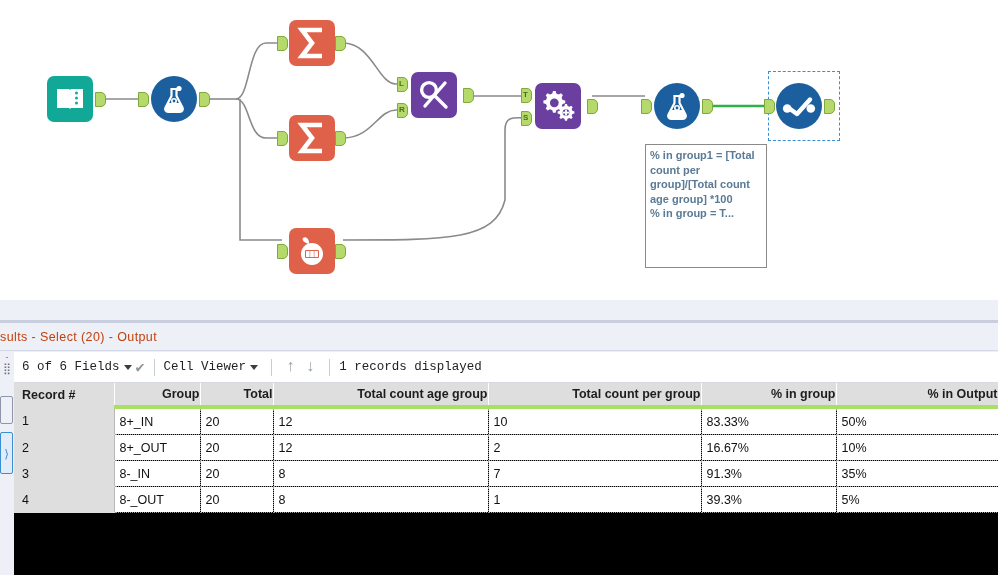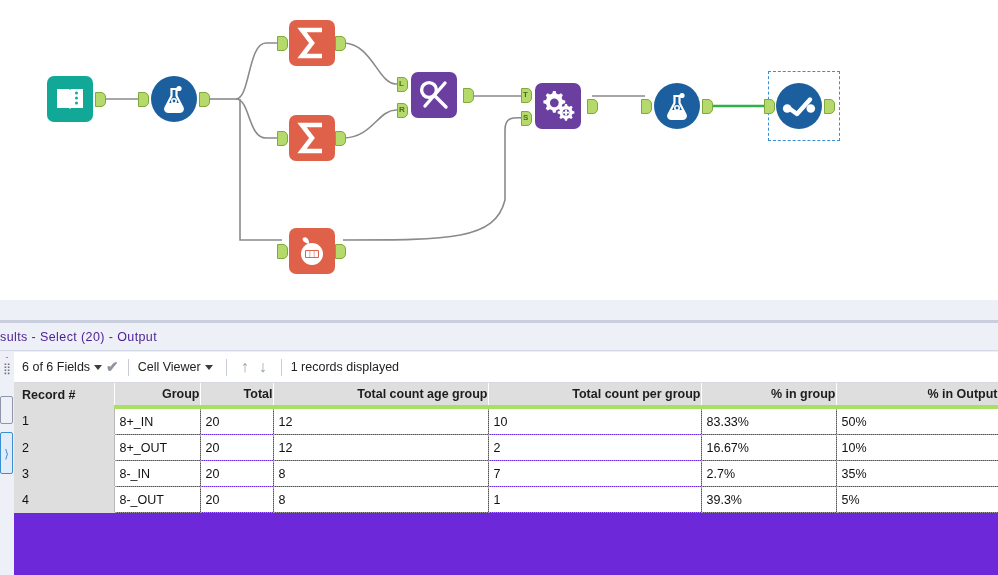--- a/index.html
+++ b/index.html
@@ -115,21 +115,21 @@
     background: #c9cede;
   }
   #res-title {
     position: absolute;
     left: 0; top: 23px;
     width: 998px; height: 28px;
     background: #eef0f7;
     border-bottom: 1px solid #d3d8e6;
     font-family: "Liberation Sans", sans-serif;
     font-size: 12.5px;
-    color: #4c1d95;
+    color: #c2410c;
     line-height: 28px;
     letter-spacing: 0.4px;
     padding-left: 0px;
     box-sizing: border-box;
     overflow: hidden;
     white-space: nowrap;
   }
 
   
   #rail {
@@ -160,21 +160,21 @@
 
   
   #res-toolbar {
     position: absolute;
     left: 14px; top: 52px;
     width: 984px; height: 31px;
     background: #ffffff;
     border-bottom: 1px solid #d7dae3;
     display: flex;
     align-items: center;
-    font-family: Liberation Sans, sans-serif;
+    font-family: Liberation Mono, monospace;
     font-size: 12.5px;
     color: #222;
     box-sizing: border-box;
     padding-left: 8px;
   }
   #res-toolbar .tb-item { display: flex; align-items: center; }
   .caret {
     width: 0; height: 0;
     border-left: 4px solid transparent;
     border-right: 4px solid transparent;
@@ -188,21 +188,21 @@
   }
   .check { color: #8f949f; font-size: 15px; font-weight: bold; }
   .arrow-ic { color: #9aa0ab; font-size: 16px; margin: 0 5px; }
 
   
   #grid {
     position: absolute;
     left: 14px; top: 83px;
     width: 984px;
     height: 192px;
-    background: #6d28d9;
+    background: #000000;
     overflow: hidden;
   }
   table.res {
     border-collapse: collapse;
     table-layout: fixed;
     width: 984px;
     font-family: "Liberation Sans", sans-serif;
   }
   table.res th {
     background: #dedede;
@@ -392,20 +392,22 @@
       <svg width="34" height="22" viewBox="0 0 34 22">
         <circle cx="5.2" cy="13.5" r="4.3" fill="#ffffff"></circle>
         <circle cx="28.8" cy="13.5" r="4.3" fill="#ffffff"></circle>
         <path d="M6,12.5 L15,19 L28,4.5" fill="none" stroke="#ffffff" stroke-width="4.4" stroke-linecap="round" stroke-linejoin="round"></path>
       </svg>
     </div>
     <div class="anchor out" style="left:48px;"></div>
   </div>
 
 
+  <div class="annot" style="left:645px; top:144px; width:122px; height:124px;">% in group1 = [Total count per group]/[Total count age group] *100
+% in group = T...</div>
 </div>
 
 <div id="results">
 
   <div id="res-divider"></div>
 
   <div id="res-title">sults - Select (20) - Output</div>
 
   <div id="rail">
     <div class="rail-ic" style="top:0px;">-</div>
@@ -474,21 +476,21 @@
           <td>2</td>
           <td>16.67%</td>
           <td>10%</td>
         </tr>
         <tr>
           <td class="rec">3</td>
           <td>8-_IN</td>
           <td>20</td>
           <td>8</td>
           <td>7</td>
-          <td>2.7%</td>
+          <td>91.3%</td>
           <td>35%</td>
         </tr>
         <tr>
           <td class="rec">4</td>
           <td>8-_OUT</td>
           <td>20</td>
           <td>8</td>
           <td>1</td>
           <td>39.3%</td>
           <td>5%</td>

